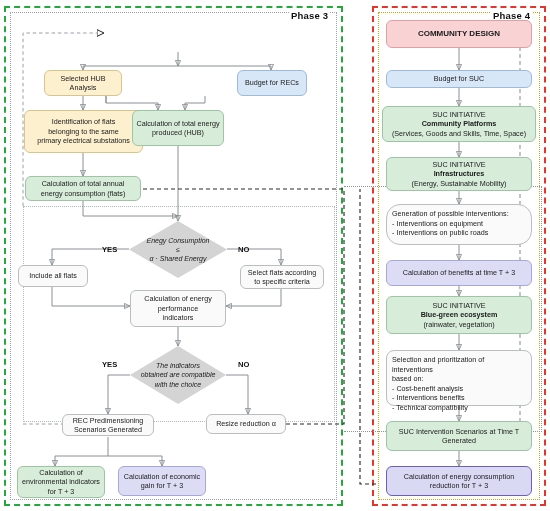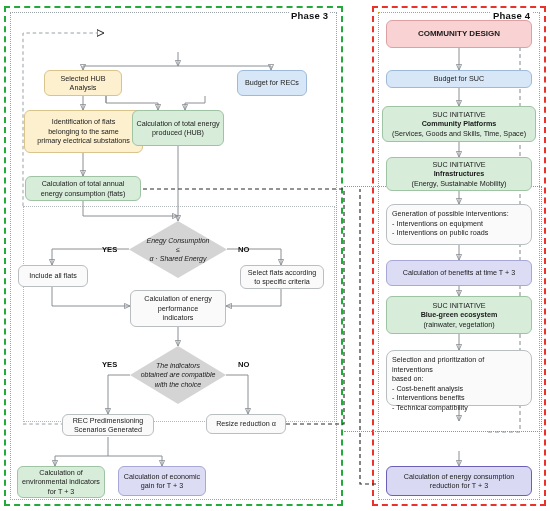--- a/index.html
+++ b/index.html
@@ -222,21 +222,21 @@
     <span style="font-weight:bold;">Community Platforms</span>
     <span>(Services, Goods and Skills, Time, Space)</span>
   </div>
 
   <div class="node n-green" style="left:386px;top:157px;width:146px;height:34px;flex-direction:column;justify-content:center;">
     <span>SUC INITIATIVE</span>
     <span style="font-weight:bold;">Infrastructures</span>
     <span>(Energy, Sustainable Mobility)</span>
   </div>
 
-  <div class="node n-list" style="left:386px;top:204px;width:146px;height:41px;flex-direction:column;">
+  <div class="node n-list" style="left:386px;top:204px;width:146px;height:41px;flex-direction:column;border-radius:14px;">
     <span>Generation of possible interventions:</span>
     <span>- Interventions on equipment</span>
     <span>- Interventions on public roads</span>
   </div>
 
   <div class="node n-lav" style="left:386px;top:260px;width:146px;height:26px;">
     <span>Calculation of benefits at time T + 3</span>
   </div>
 
   <div class="node n-green" style="left:386px;top:296px;width:146px;height:38px;flex-direction:column;justify-content:center;">
@@ -246,18 +246,21 @@
   </div>
 
   <div class="node n-list" style="left:386px;top:350px;width:146px;height:56px;flex-direction:column;">
     <span>Selection and prioritization of interventions</span>
     <span>based on:</span>
     <span>- Cost-benefit analysis</span>
     <span>- Interventions benefits</span>
     <span>- Technical compatibility</span>
   </div>
 
+  <div class="node n-green" style="left:386px;top:421px;width:146px;height:30px;">
+    <span>SUC Intervention Scenarios at Time T<br>Generated</span>
+  </div>
 
   <div class="node n-lav-strong" style="left:386px;top:466px;width:146px;height:30px;">
     <span>Calculation of energy consumption<br>reduction for T + 3</span>
   </div>
 
 </div>
 
 </body></html>

